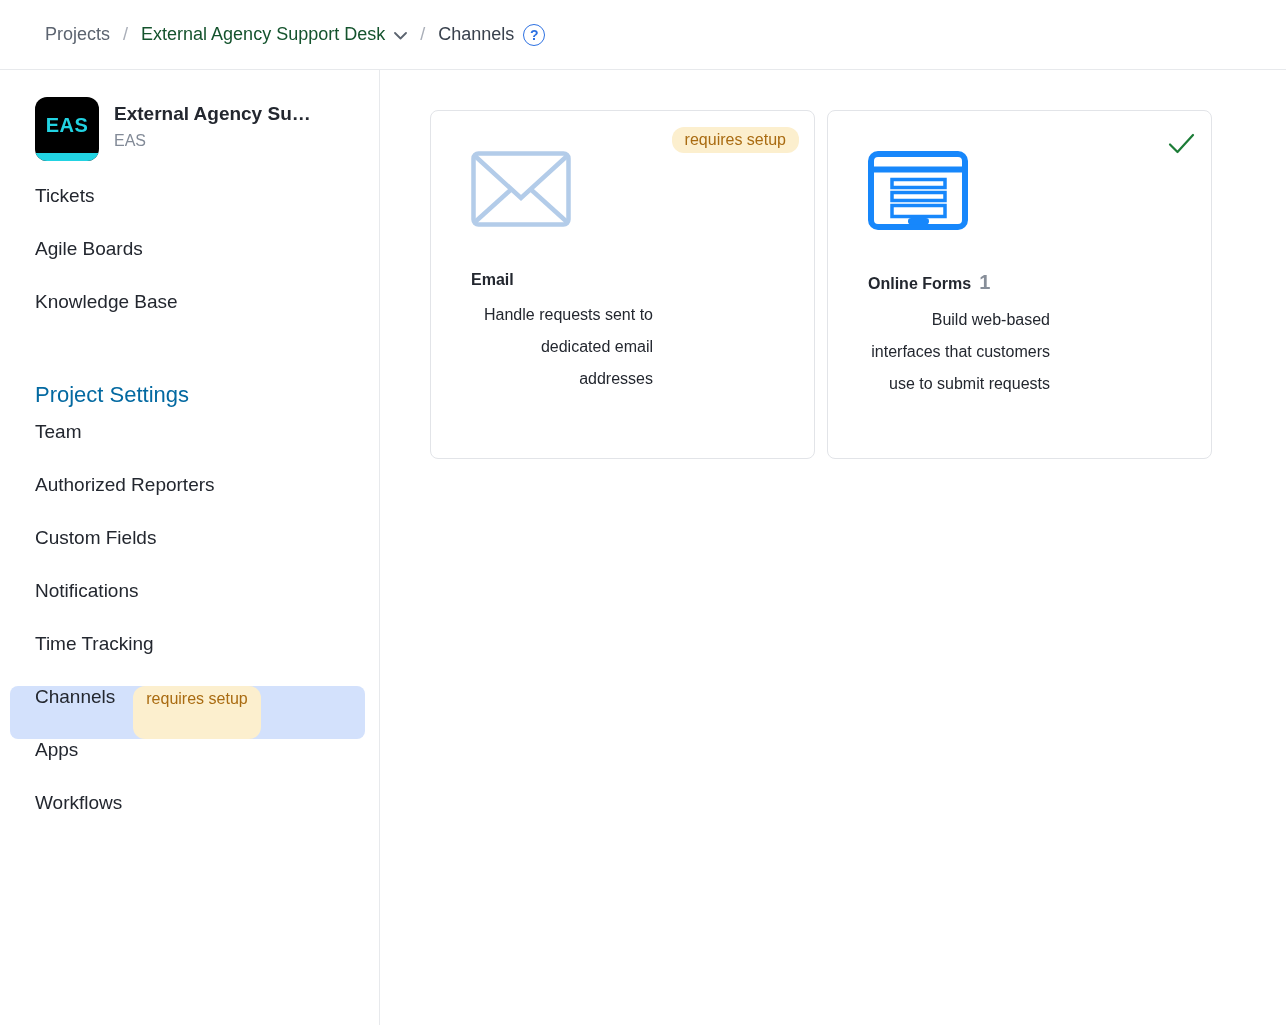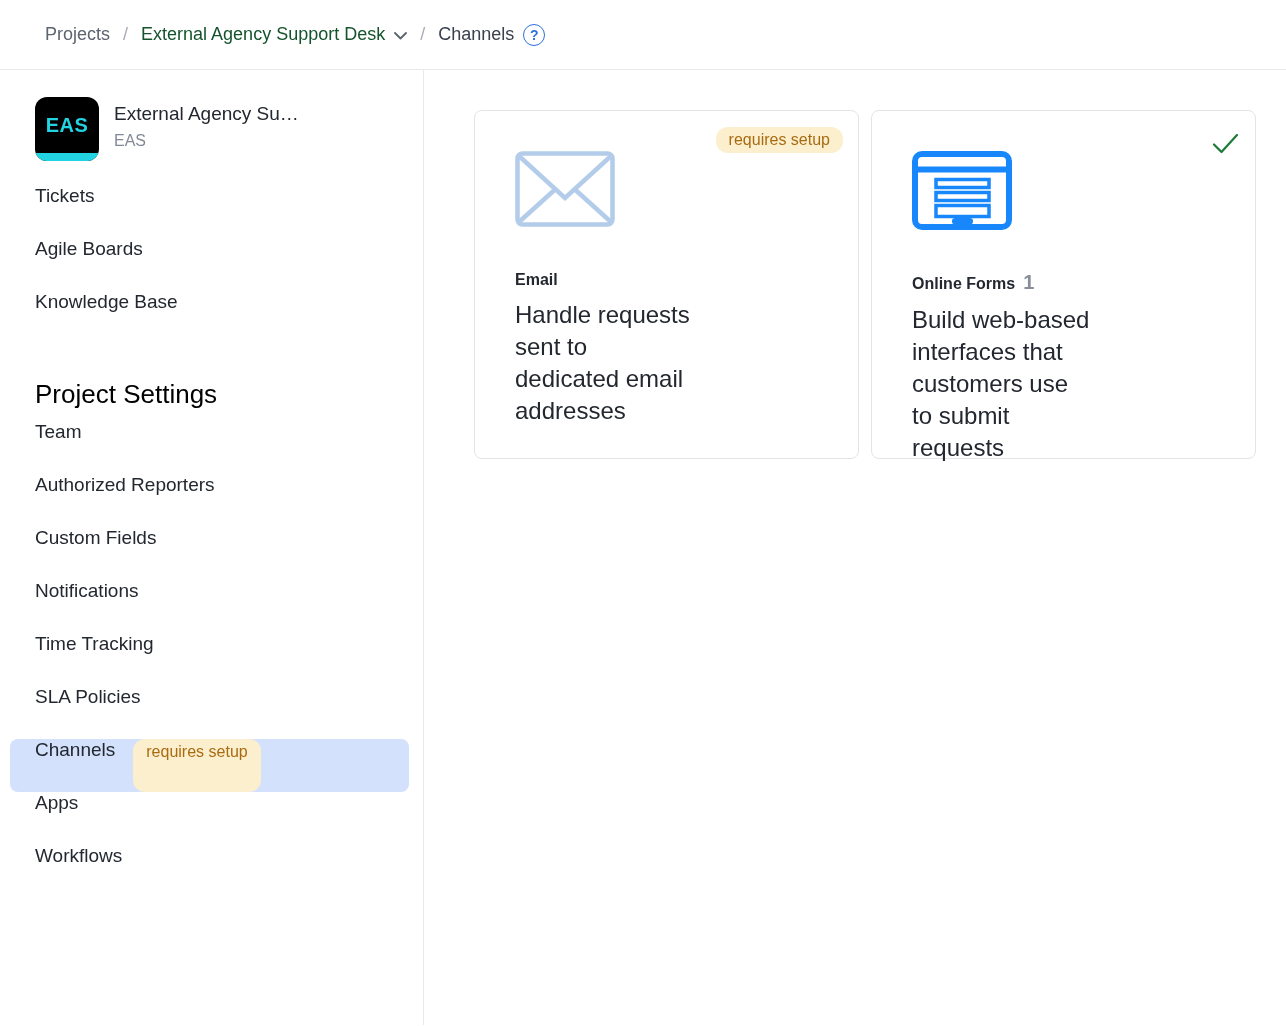--- a/index.html
+++ b/index.html
@@ -35,21 +35,21 @@
     display: inline-flex; align-items: center; justify-content: center;
     margin-left: 9px;
     cursor: pointer;
   }
 
   
   .layout { display: flex; height: 955px; }
 
   
   .sidebar {
-    width: 424px;
+    width: 380px;
     border-right: 1px solid #e7e9ec;
     padding-top: 27px;
     flex-shrink: 0;
   }
   .project-header { display: flex; align-items: flex-start; padding: 0 20px 0 35px; }
   .project-logo {
     width: 64px; height: 64px;
     border-radius: 12px;
     overflow: hidden;
     background: #000;
@@ -57,42 +57,42 @@
     flex-shrink: 0;
   }
   .project-logo .logo-text {
     flex: 1;
     display: flex; align-items: center; justify-content: center;
     color: #22d3e2;
     font-size: 20px; font-weight: 700; letter-spacing: 0.5px;
   }
   .project-logo .logo-strip { height: 8px; background: #22d3e2; }
   .project-meta { margin-left: 15px; padding-top: 6px; min-width: 0; }
-  .project-title { font-size: 19px; font-weight: 400; color: #23272f; white-space: nowrap; }
+  .project-title { font-size: 19px; font-weight: 700; color: #23272f; white-space: nowrap; }
   .project-key { font-size: 16px; color: #828a97; margin-top: 7px; }
 
   .side-nav { margin-top: 24px; list-style: none; }
   .nav-item {
     height: 53px;
     display: flex; 
     padding: 0 15px 0 25px;
     margin: 0 14px 0 10px;
     border-radius: 8px;
     font-size: 19px;
     color: #23272f;
     cursor: pointer;
   }
   .nav-item.selected { background: #d3e1fc; }
   .nav-section-header {
     height: 53px;
     margin-top: 24px;
     display: flex; align-items: center;
     padding: 0 15px 0 35px;
-    font-size: 26px;
-    color: #000000;
+    font-size: 22px;
+    color: #0369a1;
   }
   .setup-badge {
     background: #fcefce;
     color: #a96b11;
     font-size: 16px;
     padding: 4px 13px;
     border-radius: 12px;
     margin-left: 18px;
     white-space: nowrap;
   }
@@ -117,24 +117,25 @@
     padding: 4px 13px;
     border-radius: 12px;
   }
   .card-check { position: absolute; top: 22px; right: 16px; }
   .card-icon { height: 79px; display: flex; align-items: flex-start; }
   .card-title-row { margin-top: 41px; display: flex; align-items: baseline; }
   .card-title { font-size: 16px; font-weight: 700; color: #23272f; }
   .card-count { font-size: 20px; font-weight: 700; color: #878e99; margin-left: 8px; }
   .card-desc {
     margin-top: 10px;
-    font-size: 24px;
+    font-size: 16px;
     line-height: 32px;
     color: #23272f;
     max-width: 182px;
+    text-align: right;
   }
 </style>
 </head>
 <body>
 
 <header class="topbar">
   <nav class="breadcrumb">
     <span class="crumb-link">Projects</span>
     <span class="crumb-sep">/</span>
     <span class="project-selector">
@@ -183,23 +184,20 @@
         </li>
       <li class="nav-item">
           <span>Custom Fields</span>
         </li>
       <li class="nav-item">
           <span>Notifications</span>
         </li>
       <li class="nav-item">
           <span>Time Tracking</span>
         </li>
-      <li class="nav-item">
-          <span>SLA Policies</span>
-        </li>
       <li class="nav-item selected">
         <span>Channels</span>
         <span class="setup-badge">requires setup</span>
       </li>
       <li class="nav-item">
           <span>Apps</span>
         </li>
       <li class="nav-item">
           <span>Workflows</span>
         </li>

